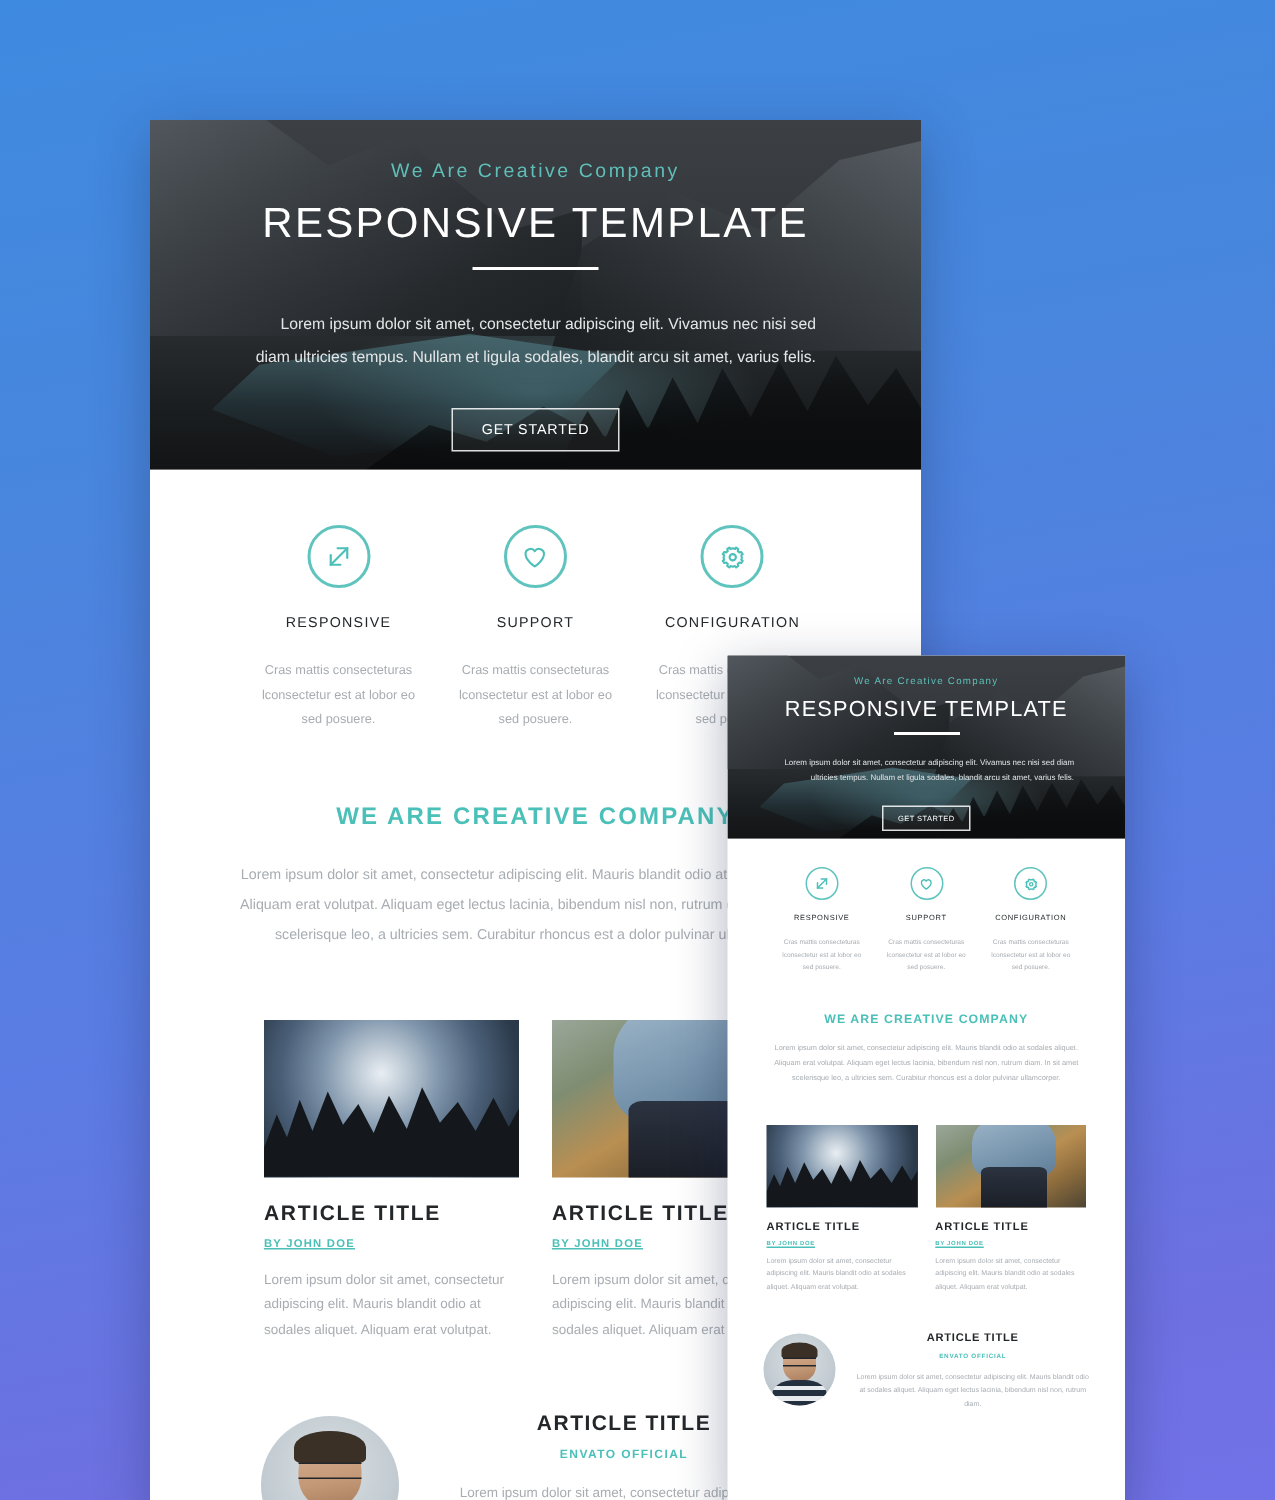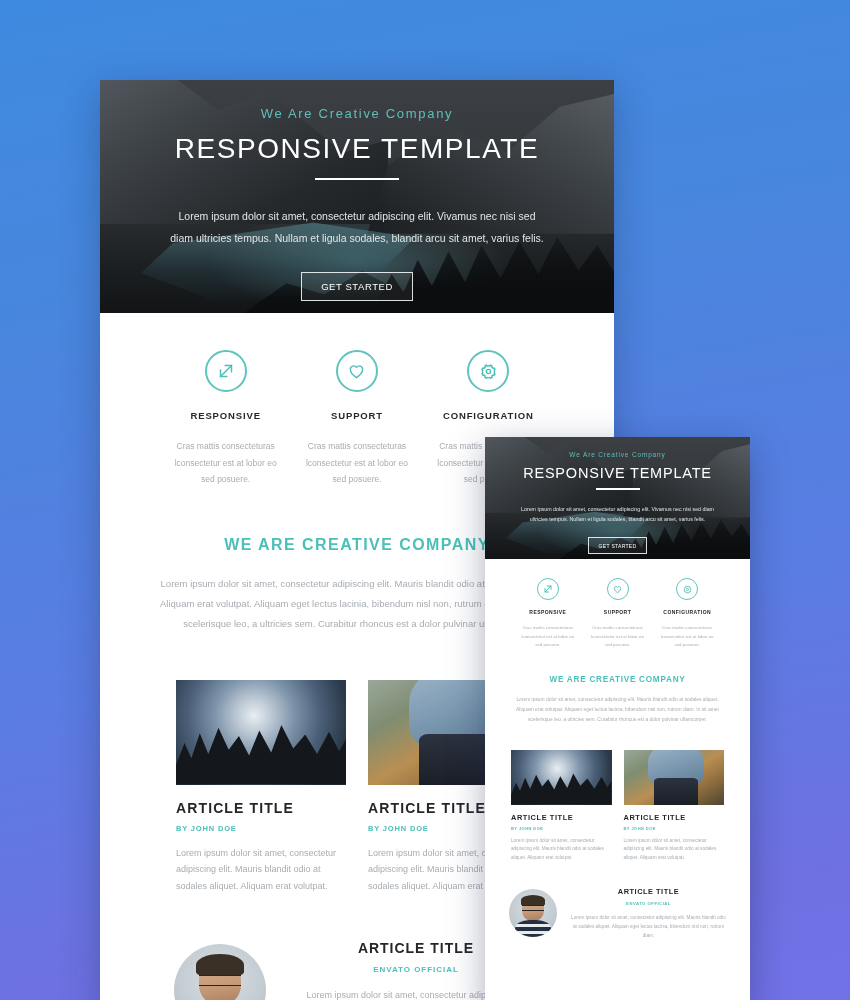--- a/index.html
+++ b/index.html
@@ -83,20 +83,21 @@
     font-weight: 400;
     letter-spacing: .055em;
   }
   .hero-rule {
     background: #ffffff;
     margin: 0 auto;
   }
   .hero-sub {
     color: #e3e5e6;
     font-weight: 400;
+    text-align: right;
   }
   .hero-cta {
     display: inline-block;
     border: 1px solid rgba(255,255,255,.85);
     color: #ffffff;
     letter-spacing: .06em;
     background: rgba(255,255,255,.06);
     cursor: pointer;
   }
 
@@ -105,21 +106,21 @@
   .feature { flex: 1; }
   .feature-ring {
     border: 2px solid #5fc4bd;
     border-radius: 50%;
     margin: 0 auto;
     display: flex; align-items: center; justify-content: center;
   }
   .feature-ring svg { display: block; }
   .feature-title {
     color: #26292c;
-    font-weight: 700;
+    font-weight: 400;
     letter-spacing: .09em;
   }
   .feature-text { color: #a8adb2; font-weight: 400; }
 
   
   .about { text-align: center; }
   .about-title {
     color: #4bc0b8;
     font-weight: 700;
     letter-spacing: .09em;
@@ -163,20 +164,21 @@
   }
   .article-title {
     color: #24272a;
     font-weight: 700;
     letter-spacing: .08em;
   }
   .article-by {
     color: #4bc0b8;
     font-weight: 700;
     letter-spacing: .11em;
+    text-decoration: underline;
   }
   .article-text { color: #a8adb2; }
 
   
   .author { display: flex; align-items: center; }
   .avatar {
     border-radius: 50%;
     flex: 0 0 auto;
     background: radial-gradient(circle at 50% 38%, #d9e0e4 0%, #c3ccd2 58%, #aeb8bf 100%);
     position: relative; overflow: hidden;

